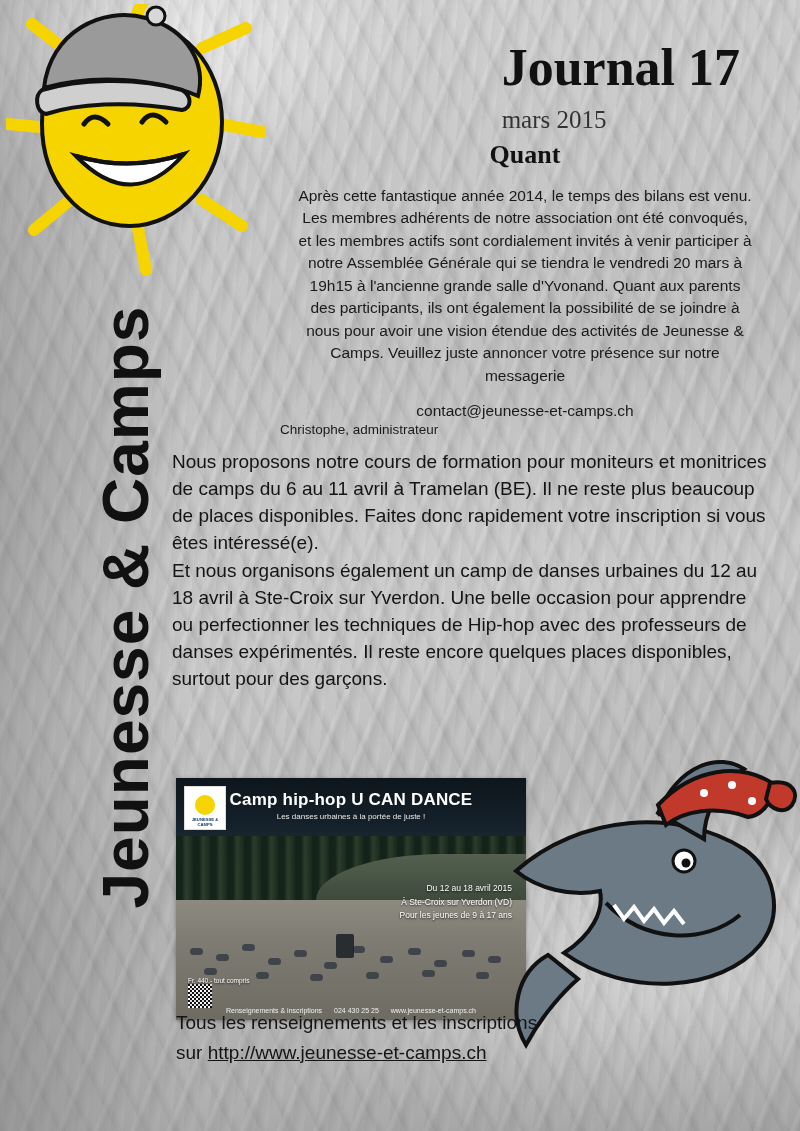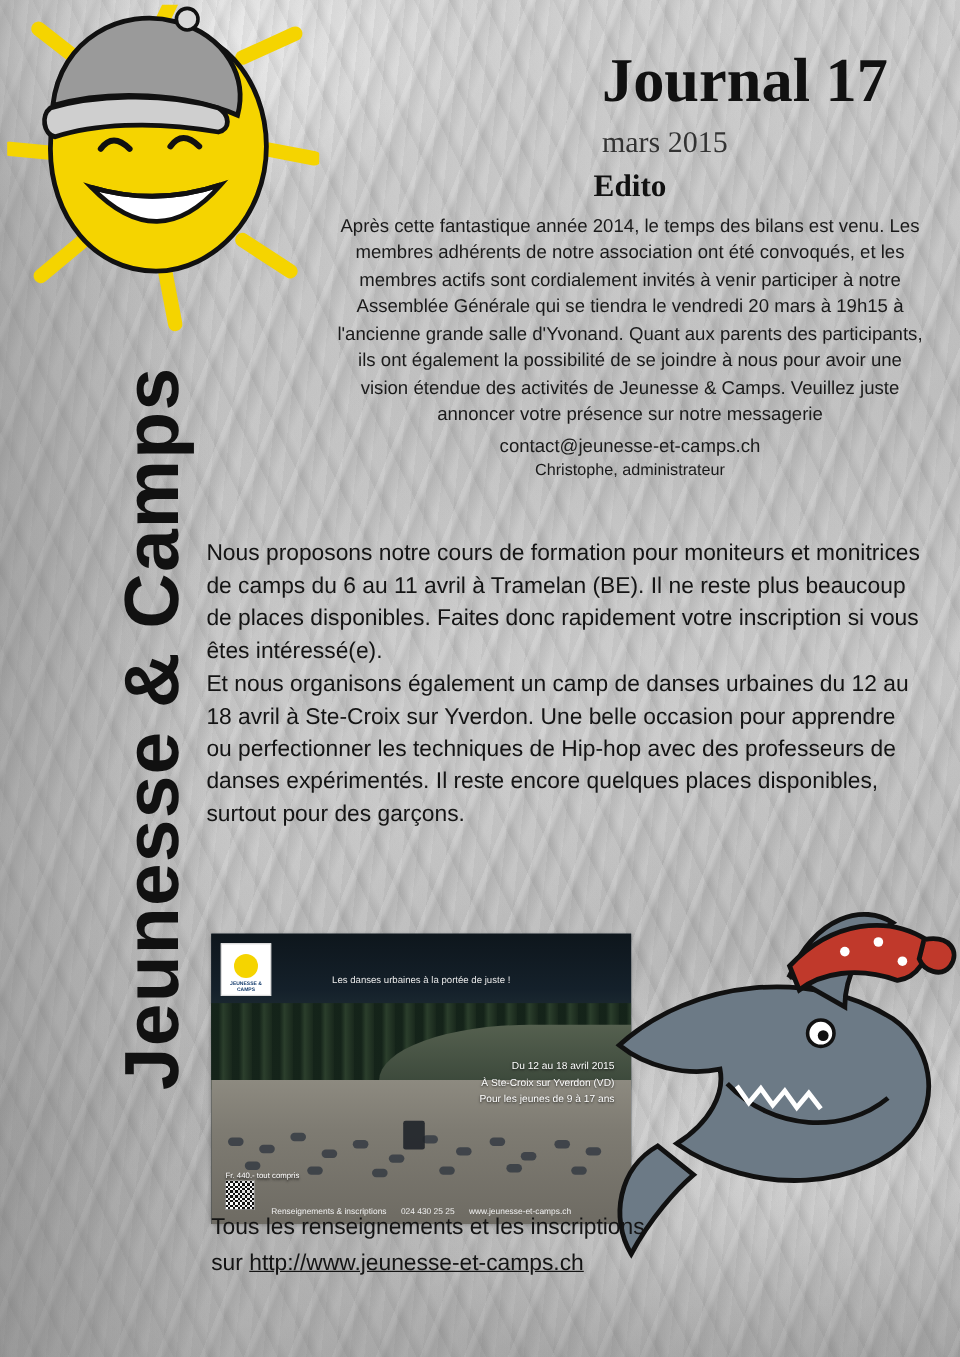--- a/index.html
+++ b/index.html
@@ -115,35 +115,35 @@
   }
   .edito h2 {
     margin: 0 0 8px 0;
     text-align: center;
     font-family: "Liberation Serif", serif;
     font-size: 26px;
     font-weight: bold;
     color: #111;
   }
   .edito p {
-    margin: 0;
+    margin: 15px;
     text-align: center;
     font-size: 15.5px;
     line-height: 1.45;
     color: #1a1a1a;
   }
   .edito .contact-line {
     margin-top: 6px;
     text-align: center;
     font-size: 15.5px;
     color: #1a1a1a;
   }
   .edito .sign-line {
     margin-top: 2px;
-    text-align: center;
+    text-align: left;
     font-size: 13.5px;
     color: #1a1a1a;
   }
 
   
   .spring {
     position: absolute;
     left: 172px;
     top: 448px;
     width: 600px;
@@ -343,21 +343,21 @@
   </div>
 
   <div class="vertical-title">Jeunesse &amp; Camps</div>
 
   <div class="masthead">
     <div class="journal-title">Journal 17</div>
     <div class="journal-date">mars 2015</div>
   </div>
 
   <div class="edito">
-    <h2>Edito</h2>
+    <h2>Quant</h2>
     <p>Après cette fantastique année 2014, le temps des bilans est venu. Les membres adhérents de notre association ont été convoqués, et les membres actifs sont cordialement invités à venir participer à notre Assemblée Générale qui se tiendra le vendredi 20 mars à 19h15 à l'ancienne grande salle d'Yvonand. Quant aux parents des participants, ils ont également la possibilité de se joindre à nous pour avoir une vision étendue des activités de Jeunesse &amp; Camps. Veuillez juste annoncer votre présence sur notre messagerie</p>
     <div class="contact-line">contact@jeunesse-et-camps.ch</div>
     <div class="sign-line">Christophe, administrateur</div>
   </div>
 
   <div class="spring">
     <p>Nous proposons notre cours de formation pour moniteurs et monitrices de camps du 6 au 11 avril à Tramelan (BE). Il ne reste plus beaucoup de places disponibles. Faites donc rapidement votre inscription si vous êtes intéressé(e).</p>
     <p>Et nous organisons également un camp de danses urbaines du 12 au 18 avril à Ste-Croix sur Yverdon. Une belle occasion pour apprendre ou perfectionner les techniques de Hip-hop avec des professeurs de danses expérimentés. Il reste encore quelques places disponibles, surtout pour des garçons.</p>
   </div>
 
@@ -384,20 +384,21 @@
       <i style="left:134px; top:46px;"></i>
         <i style="left:190px; top:44px;"></i>
       <i style="left:246px; top:42px;"></i>
         <i style="left:300px; top:44px;"></i>
       <i style="left:160px; top:6px; width:18px; height:24px; border-radius:2px; background:#22262b;"></i>
     </div>
     <div class="flyer-logo">
       <div class="logo-sun"></div>
       <div class="logo-text">JEUNESSE &amp; CAMPS</div>
     </div>
+    <div class="flyer-title">Camp hip-hop U CAN DANCE</div>
     <div class="flyer-subtitle">Les danses urbaines à la portée de juste !</div>
     <div class="flyer-details">
       <div>Du 12 au 18 avril 2015</div>
       <div>À Ste-Croix sur Yverdon (VD)</div>
       <div>Pour les jeunes de 9 à 17 ans</div>
     </div>
     <div class="flyer-price">Fr. 440.- tout compris</div>
     <div class="flyer-qr"></div>
     <div class="flyer-footer">
       <span>Renseignements &amp; inscriptions</span>

